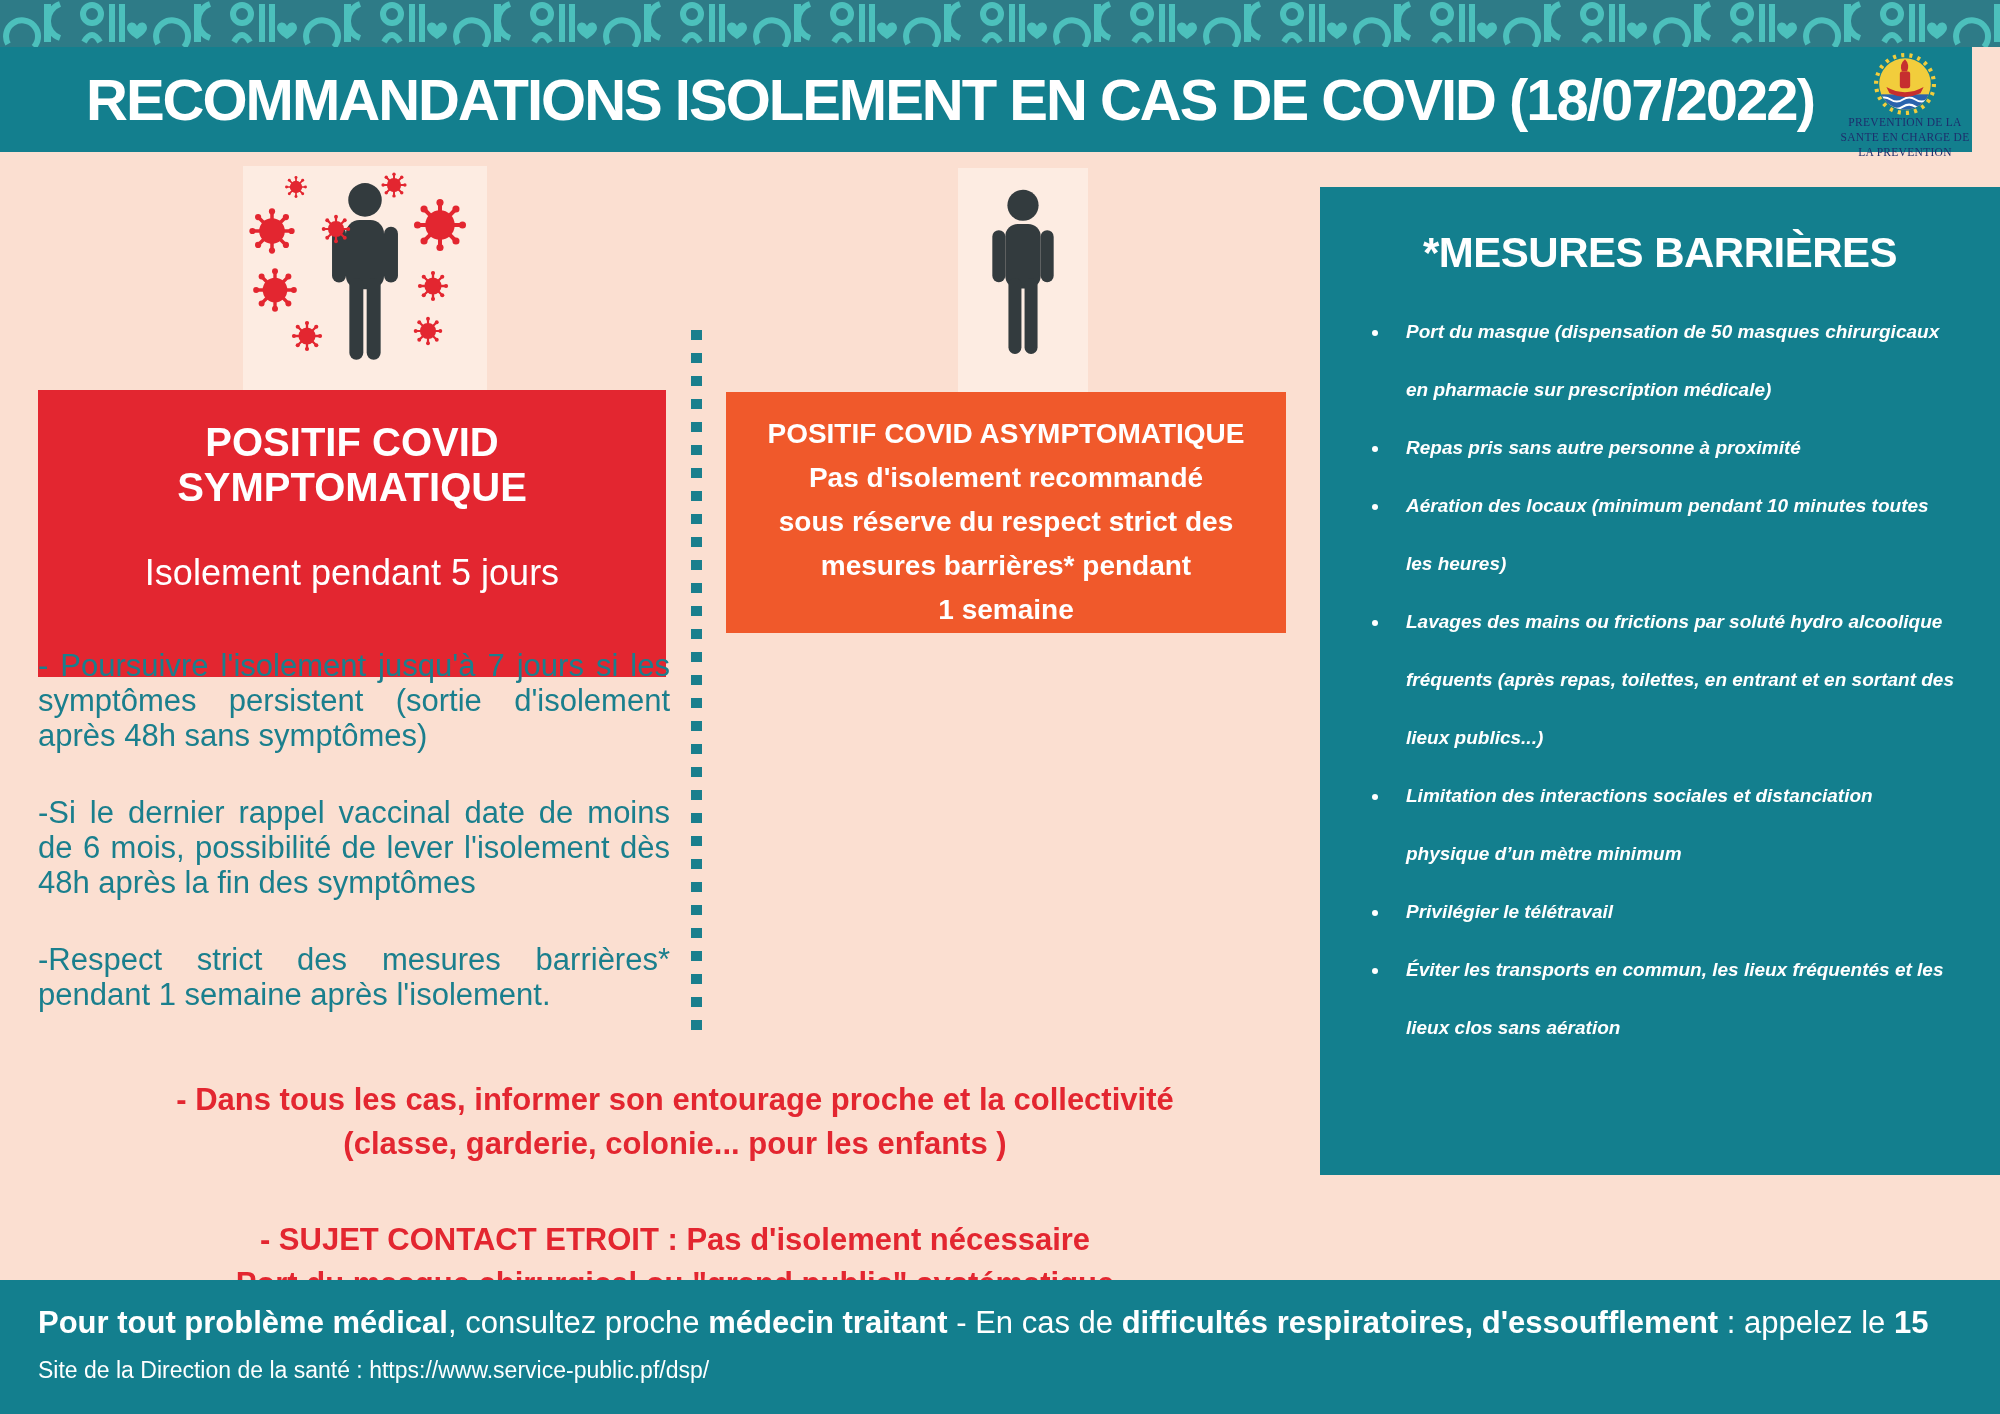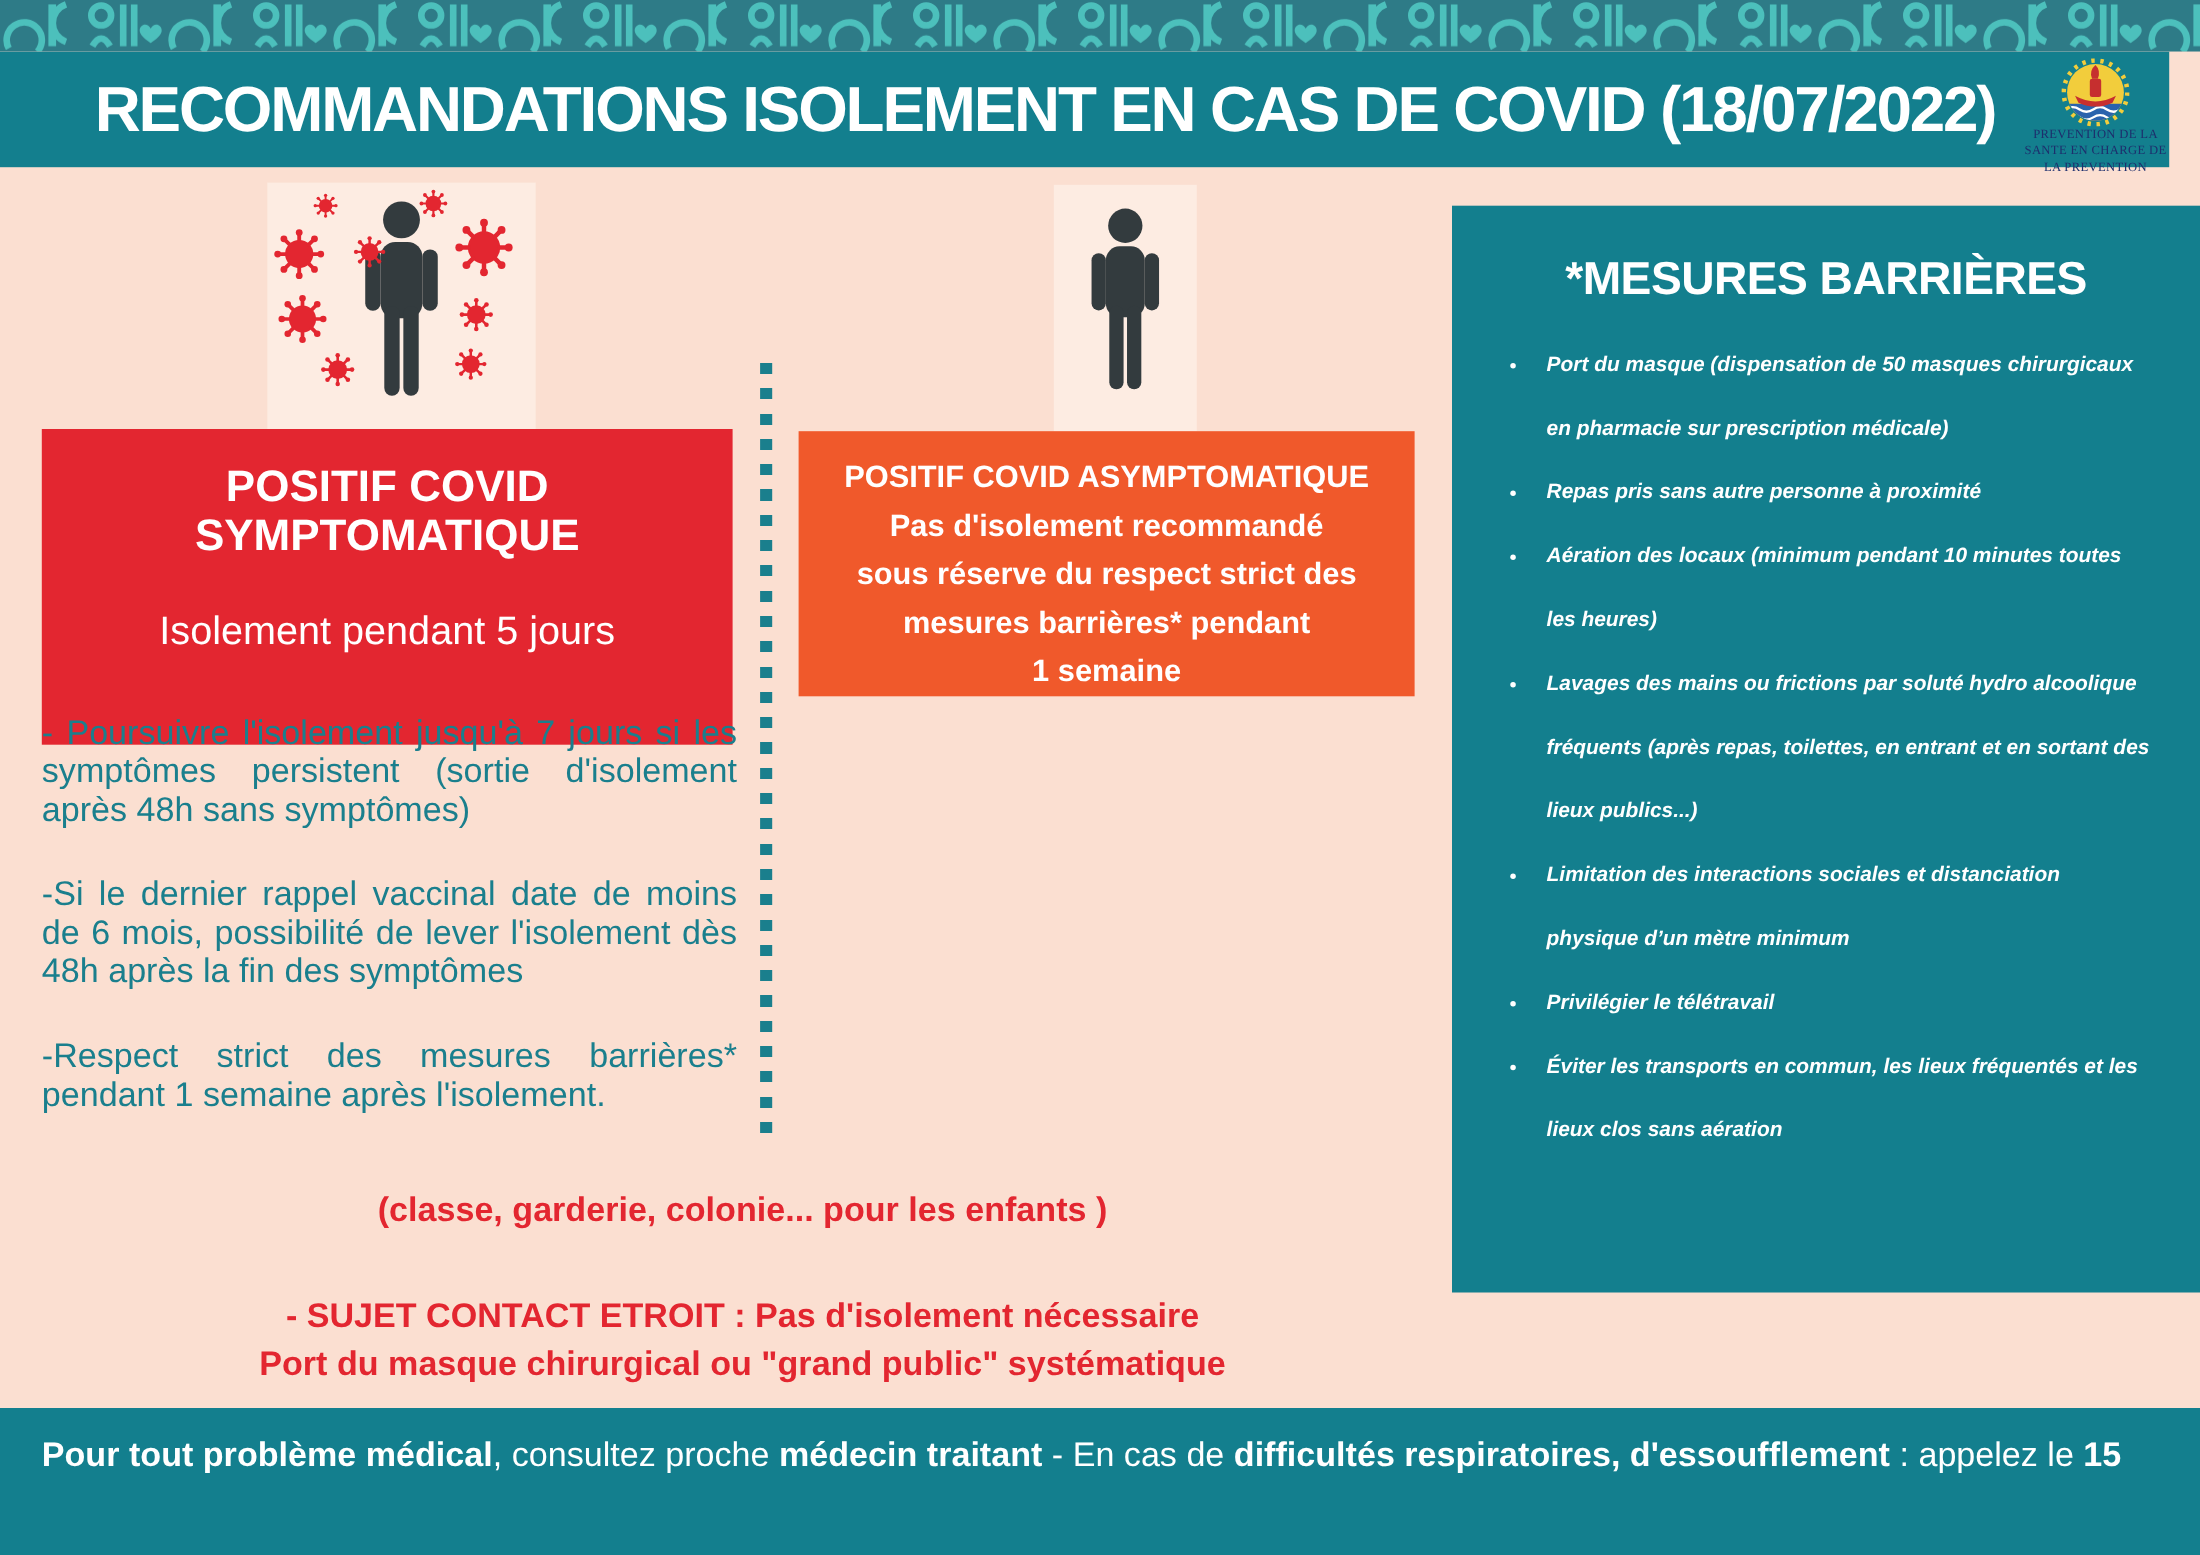--- a/index.html
+++ b/index.html
@@ -213,25 +213,27 @@
       <li>Aération des locaux (minimum pendant 10 minutes toutes les heures)</li>
       <li>Lavages des mains ou frictions par soluté hydro alcoolique fréquents (après repas, toilettes, en entrant et en sortant des lieux publics...)</li>
       <li>Limitation des interactions sociales et distanciation physique d’un mètre minimum</li>
       <li>Privilégier le télétravail</li>
       <li>Éviter les transports en commun, les lieux fréquentés et les lieux clos sans aération</li>
     </ul>
   </div>
 
   <div class="notes">
     <div class="note-block">
+      <div>- Dans tous les cas, informer son entourage proche et la collectivité</div>
       <div>(classe, garderie, colonie... pour les enfants )</div>
     </div>
     <div class="note-block">
       <div>- SUJET CONTACT ETROIT : Pas d'isolement nécessaire</div>
       <div>Port du masque chirurgical ou "grand public" systématique</div>
     </div>
   </div>
 
   <div class="footer">
     <div class="f1"><span class="b">Pour tout problème médical</span><span>, consultez proche </span><span class="b">médecin traitant</span><span> - En cas de </span><span class="b">difficultés respiratoires, d'essoufflement</span><span> : appelez le </span><span class="b">15</span></div>
+    <div class="f2">Site de la Direction de la santé : https://www.service-public.pf/dsp/</div>
   </div>
 
 </div>
 
 </body></html>

